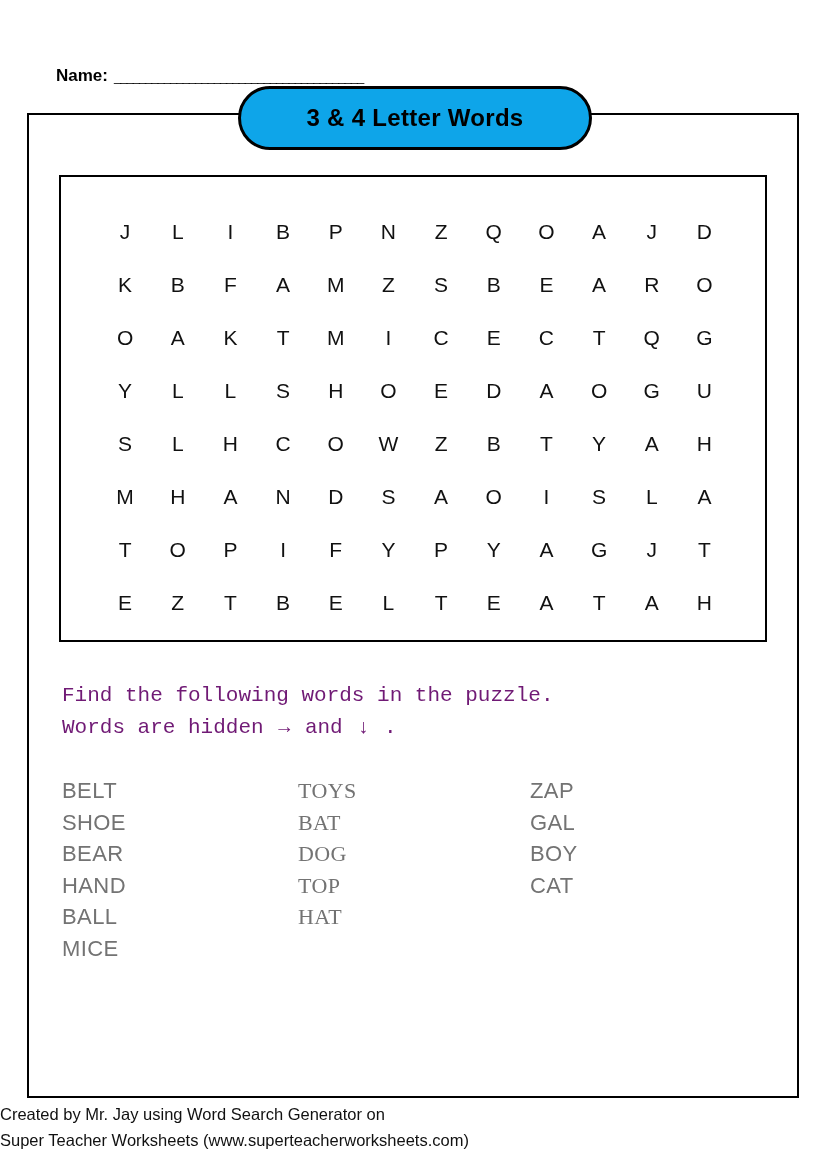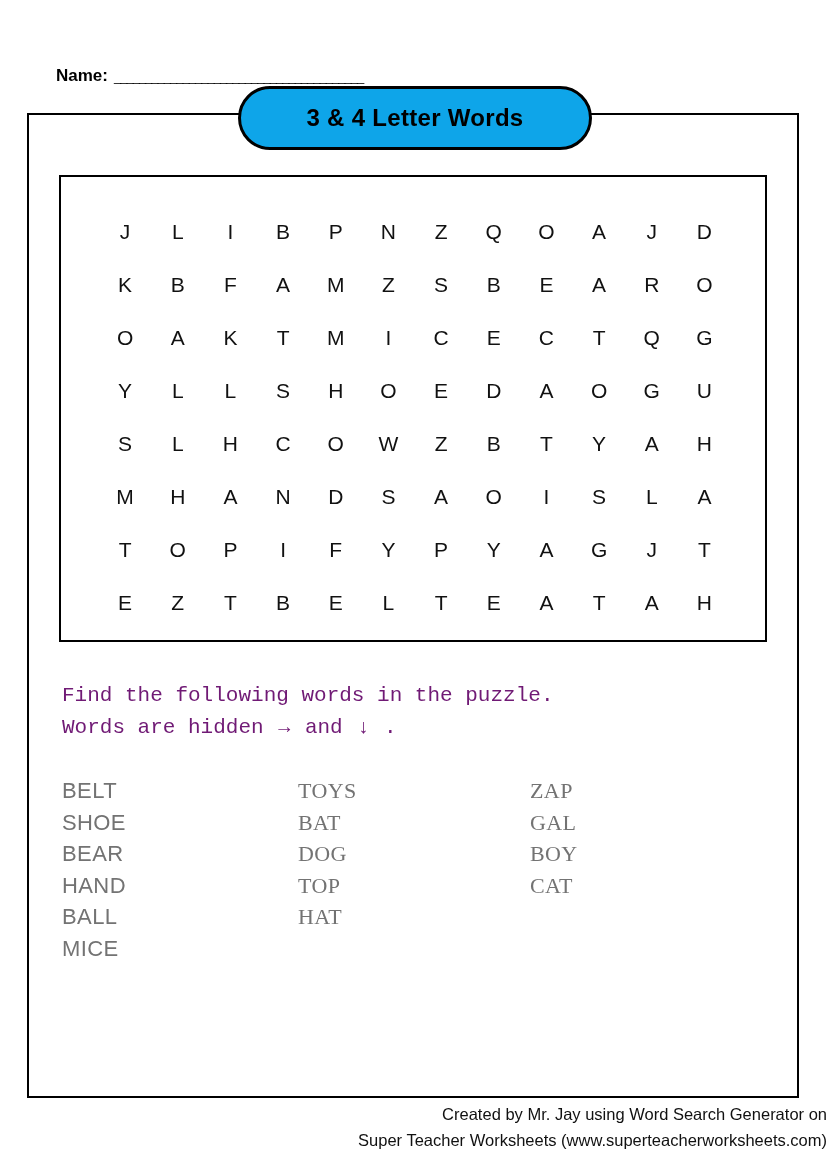--- a/index.html
+++ b/index.html
@@ -117,35 +117,35 @@
     left: 62px;
     width: 640px;
     display: flex;
   }
   .word-col {
     display: flex;
     flex-direction: column;
   }
   .word-col.c1 { width: 236px; }
   .word-col.c2 { width: 232px; font-family: Liberation Serif, serif; }
-  .word-col.c3 { width: 160px; font-family: Liberation Serif, serif; }
+  .word-col.c3 { width: 160px; }
   .word-col .word {
     font-size: 22px;
     line-height: 31.5px;
     color: #737373;
     letter-spacing: 0.4px;
   }
 
   
   .footer {
     position: absolute;
     bottom: 16px;
     left: 0;
     width: 827px;
-    text-align: right;
+    text-align: left;
     font-size: 16.5px;
     line-height: 26px;
     color: #111;
   }
 </style>
 </head>
 <body>
 
 <div class="name-row">
   <span class="name-label">Name:</span>

